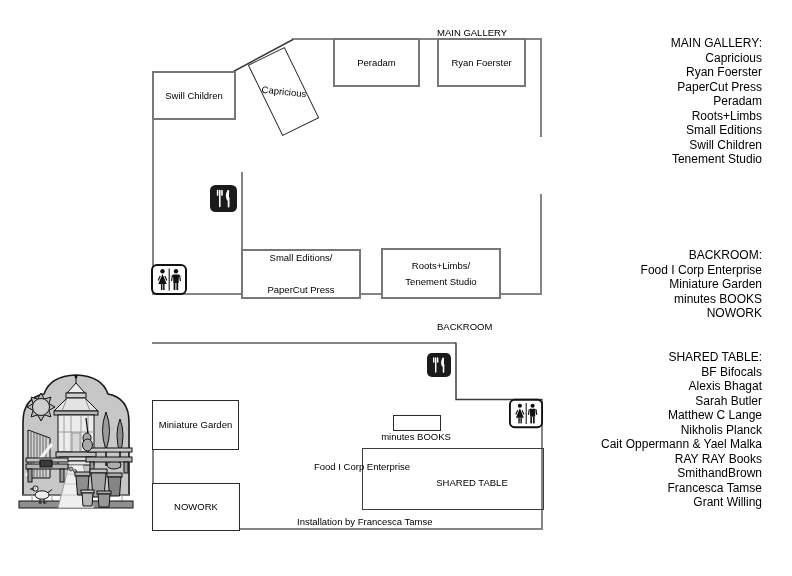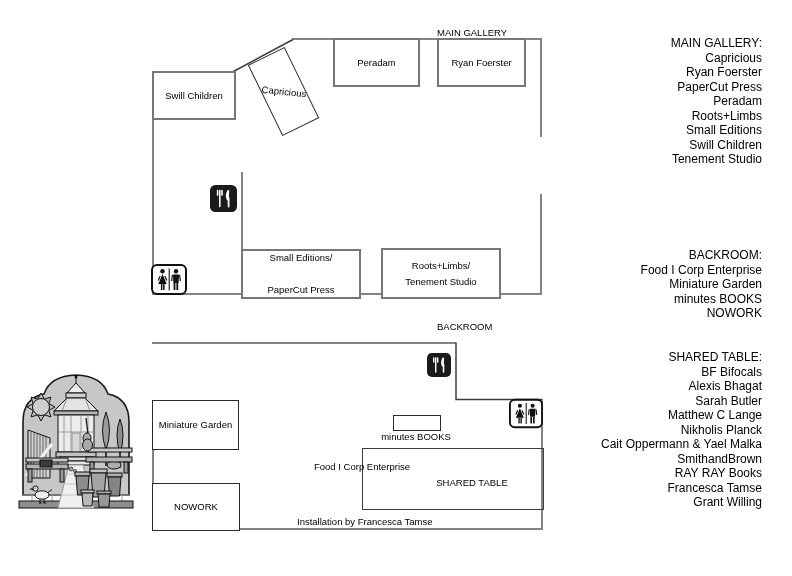--- a/index.html
+++ b/index.html
@@ -226,19 +226,19 @@
   </div>
 
   <div class="legend" style="top:350px;">
     <div>SHARED TABLE:</div>
     <div>BF Bifocals</div>
     <div>Alexis Bhagat</div>
     <div>Sarah Butler</div>
     <div>Matthew C Lange</div>
     <div>Nikholis Planck</div>
     <div>Cait Oppermann &amp; Yael Malka</div>
+    <div>RAY RAY Books</div>
     <div>SmithandBrown</div>
-    <div>RAY RAY Books</div>
     <div>Francesca Tamse</div>
     <div>Grant Willing</div>
   </div>
 
 </div>
 
 </body></html>

